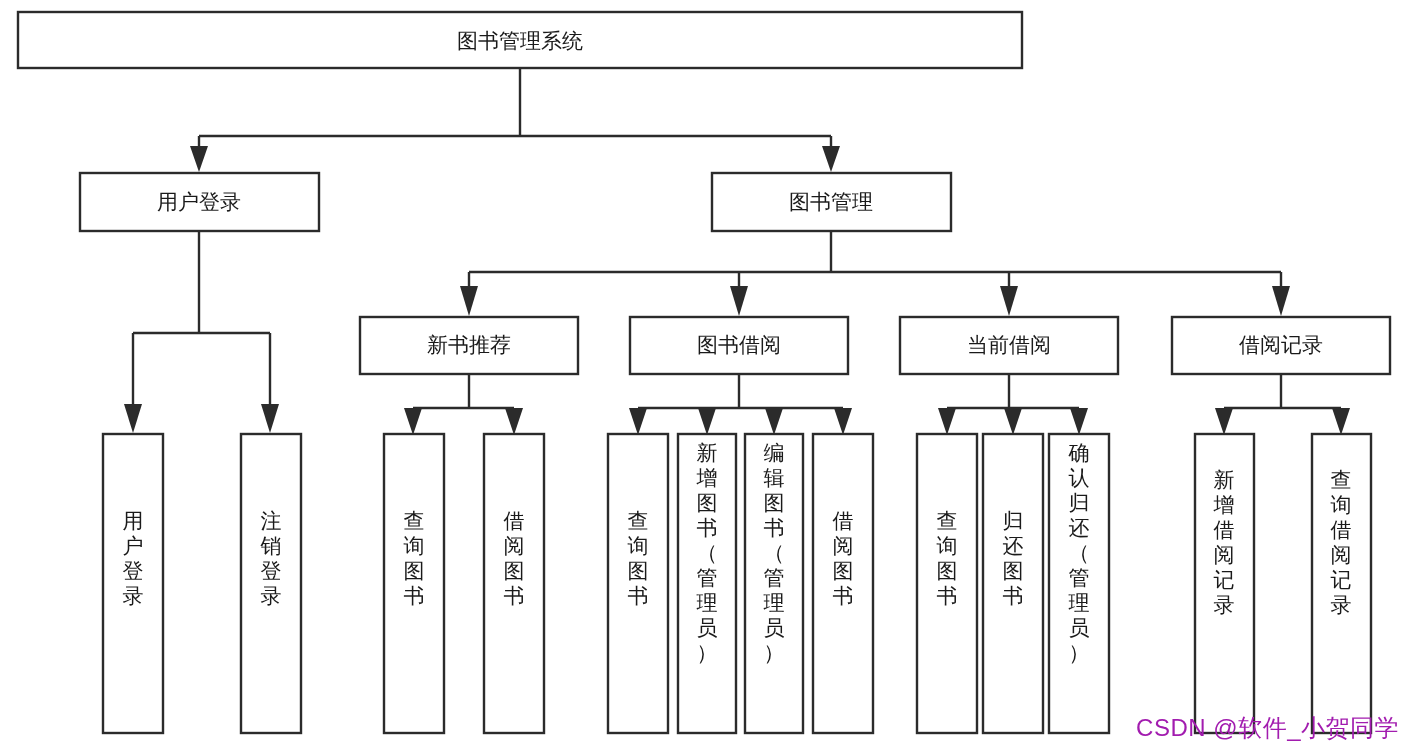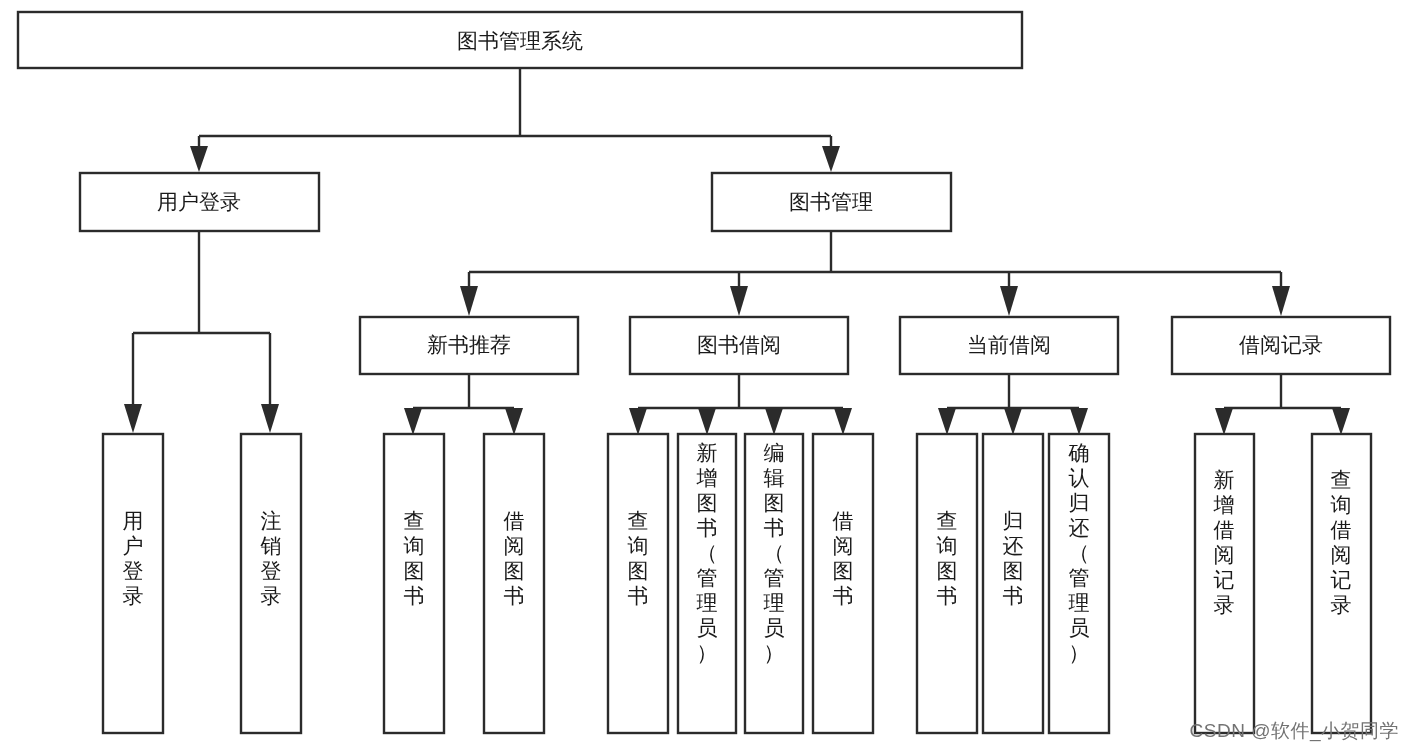--- a/index.html
+++ b/index.html
@@ -53,22 +53,22 @@
     font-family: "Liberation Sans", "DejaVu Sans", sans-serif;
     font-size: 21px;
     fill: #1a1a1a;
     text-anchor: middle;
   }
   .watermark-text {
     position: absolute;
     right: 6px;
     bottom: 3px;
     font-family: "Liberation Sans", "DejaVu Sans", sans-serif;
-    font-size: 19px;
-    color: #737373;
+    font-size: 24px;
+    color: #a21caf;
     white-space: nowrap;
     letter-spacing: 0.5px;
     user-select: none;
   }
 </style>
 </head>
 <body>
 
 <div id="diagram-root">
 

